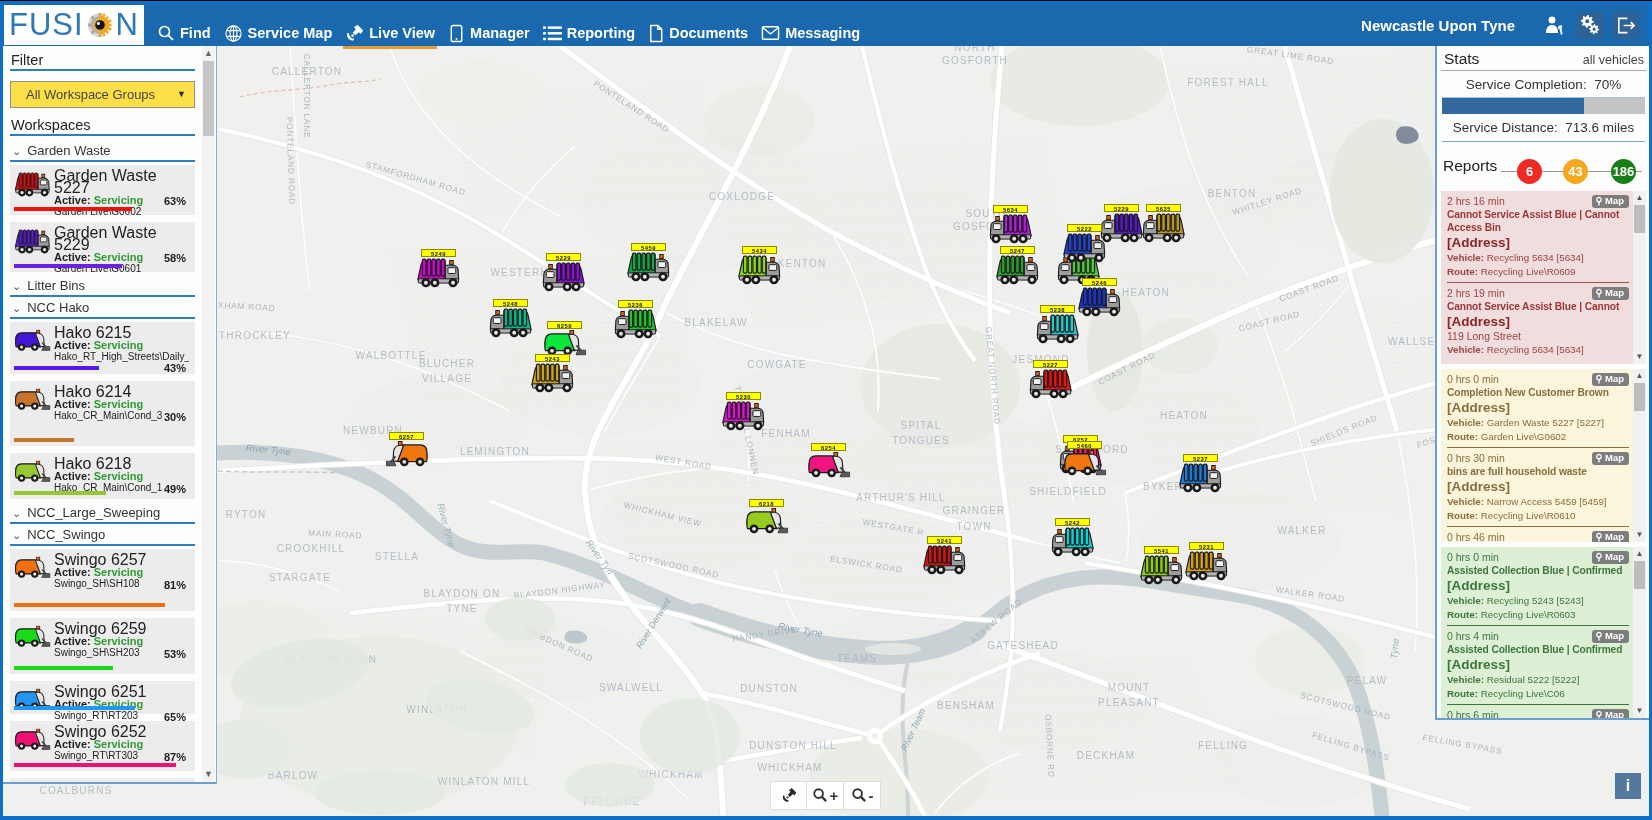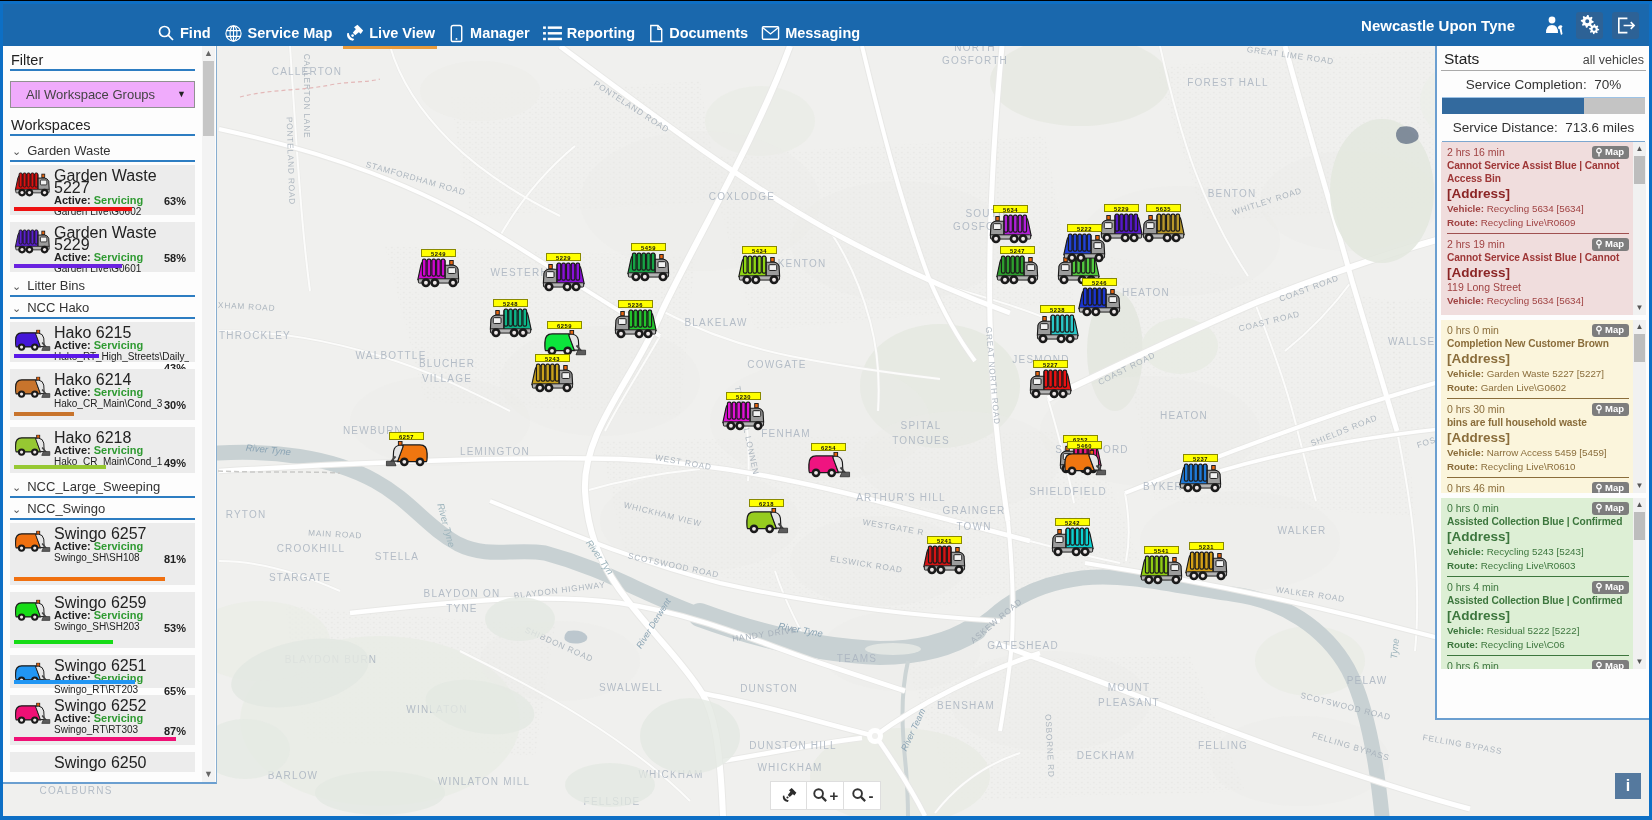--- a/index.html
+++ b/index.html
@@ -27,21 +27,21 @@
 #mctl .mb{width:37px;height:29px;background:#fff;border:1px solid #dedede;border-left:none;display:flex;align-items:center;justify-content:center;color:#333;font-size:15px;font-weight:bold;}#mctl .mb:first-child{border-left:1px solid #dedede;}
 #ibtn{position:absolute;left:1612px;top:727px;width:26px;height:26px;background:#55799e;color:#fff;font-size:16px;font-weight:bold;display:flex;align-items:center;justify-content:center;}
 
 #side{position:absolute;left:3px;top:45px;width:214px;height:738px;background:#fdfdfd;border-right:1px solid #88aed0;border-bottom:2px solid #6b9fd0;}
 #sbs{position:absolute;right:1px;top:0;bottom:0;width:13px;background:#f3f3f3;}
 #sbs .ar{position:absolute;left:0;width:13px;height:13px;color:#666;font-size:9px;text-align:center;line-height:13px;}
 #sbs .th{position:absolute;left:1px;width:11px;background:#c6c6c6;}
 #sin{position:absolute;left:0;top:0;right:14px;bottom:0;padding:4px 7px;overflow:hidden;}
 .h1{font-size:14.5px;color:#222;margin:3px 0 1px 1px;line-height:15px;}
 .bl{height:2px;background:#2d7dc2;margin-bottom:10px;}
-#dd{width:100%;height:27px;border:1px solid #919191;background:#f0abfc;font-size:13px;color:#444;text-align:left;padding-left:15px;line-height:25px;position:relative;margin-bottom:0;}
+#dd{width:100%;height:27px;border:1px solid #919191;background:#fde047;font-size:13px;color:#444;text-align:left;padding-left:15px;line-height:25px;position:relative;margin-bottom:0;}
 #dd .ar{position:absolute;right:8px;top:0;font-size:9px;color:#222;}
 .sh{font-size:13px;color:#333;margin:4px 0 0 2px;line-height:14px;}
 .sh .ch{color:#555;font-size:11px;margin-right:6px;}
 .bl2{height:2px;background:#2d7dc2;margin:2px 0 3px 0;}
 .vc{position:relative;background:#ececec;margin-bottom:7px;padding:5px 6px 10px 44px;}
 .vc .nm{font-size:16px;color:#222;line-height:12px;}
 .vc .ac{font-size:11px;line-height:12px;color:#222;font-weight:bold;}
 .vc .ac b{color:#2f9a32;}
 .vc .rt{font-size:10px;color:#222;line-height:12px;max-width:124px;white-space:nowrap;overflow:hidden;}
 .vc .pc{position:absolute;right:9px;top:30px;font-size:11px;font-weight:bold;color:#222;}
@@ -540,20 +540,41 @@
             <circle cx="7" cy="7" r="4.6" fill="none" stroke="#333" stroke-width="2"></circle>
             <path d="M10.5,10.5 L15,15" stroke="#333" stroke-width="2.4"></path>
           </svg>
           <span style="margin-left:1px">-</span>
         </div>
 </div>
 <div id="ibtn">i</div>
 </div>
 
 <div id="nav">
+<div id="logo">
+        <span class="lt">FUSI</span>
+        <svg width="30" height="30" viewBox="0 0 30 30" style="margin:0 1px">
+          <g fill="#9c9c9c">
+            <circle cx="15" cy="15" r="9"></circle>
+            <g stroke="#9c9c9c" stroke-width="3">
+              <path d="M15,3 v5 M15,22 v5 M3,15 h5 M6.5,6.5 l3.5,3.5 M6.5,23.5 l3.5,-3.5"></path>
+            </g>
+          </g>
+          <g fill="#f5a81c">
+            <circle cx="15" cy="15" r="8"></circle>
+            <g stroke="#f5a81c" stroke-width="2.6">
+              <path d="M15,3.5 v4 M15,22.5 v4 M26.5,15 h-4 M23.2,6.8 l-2.8,2.8 M23.2,23.2 l-2.8,-2.8 M19.5,3.8 l-1.5,3.6 M19.5,26.2 l-1.5,-3.6 M26.2,19.5 l-3.6,-1.5 M26.2,10.5 l-3.6,1.5"></path>
+            </g>
+          </g>
+          <path d="M15,3 a12,12 0 0,0 0,24 z" fill="#b5b5b5" opacity="0.55"></path>
+          <circle cx="15" cy="15" r="4.8" fill="#151515"></circle>
+          <circle cx="13.4" cy="13.4" r="1.6" fill="#e8e8e8"></circle>
+        </svg>
+        <span class="lt">N</span>
+      </div>
 <div class="navitems">
 <div class="ni"><svg width="18" height="18" viewBox="0 0 18 18" fill="none" stroke="#fff" stroke-width="1.7">
             <circle cx="7.5" cy="7.5" r="5"></circle>
             <path d="M11.2,11.2 L16,16"></path>
           </svg>Find</div>
 <div class="ni"><svg width="19" height="19" viewBox="0 0 20 20" fill="none" stroke="#fff" stroke-width="1.2">
             <circle cx="10" cy="10" r="8"></circle>
             <ellipse cx="10" cy="10" rx="3.6" ry="8"></ellipse>
             <path d="M2.4,7 h15.2 M2.4,13 h15.2 M10,2 v16"></path>
           </svg>Service Map</div>
@@ -634,31 +655,31 @@
           </svg>
  <div class="nm">Garden Waste 5229</div>
  <div class="ac">Active: <b>Servicing</b></div>
  <div class="rt">Garden Live\G0601<span class="pc">58%</span></div>
  <div class="bar" style="width:108px;background:#6a22e0"></div>
 </div>
 <div class="sh"><span class="ch">⌄</span>Litter Bins</div>
         <div class="bl2"></div>
 <div class="sh"><span class="ch">⌄</span>NCC Hako</div>
         <div class="bl2"></div>
-<div class="vc" style="height:40px">
+<div class="vc" style="height:52px">
  <svg width="37" height="23" viewBox="0 0 46 27" style="color:#4416d8">
             <use href="#sw"></use>
           </svg>
  <div class="nm">Hako 6215</div>
  <div class="ac">Active: <b>Servicing</b></div>
  <div class="rt" style="max-width:150px">Hako_RT_High_Streets\Daily_RT_1</div>
  <div class="pc" style="top:40px">43%</div>
  <div class="bar" style="width:85px;background:#5a18e8"></div>
 </div>
-<div class="vc" style="height:51px">
+<div class="vc" style="height:65px">
  <svg width="37" height="23" viewBox="0 0 46 27" style="color:#c8742c">
             <use href="#sw"></use>
           </svg>
  <div class="nm">Hako 6214</div>
  <div class="ac">Active: <b>Servicing</b></div>
  <div class="rt">Hako_CR_Main\Cond_3<span class="pc">30%</span></div>
  <div class="bar" style="width:60px;background:#c8742c"></div>
 </div>
 <div class="vc" style="height:46px">
  <svg width="37" height="23" viewBox="0 0 46 27" style="color:#96c832">
@@ -725,20 +746,27 @@
         <span class="h1">Stats</span>
         <span class="av">all vehicles</span>
       </div>
 <div class="ghr"></div>
 <div class="scrow">Service Completion:&nbsp; 70%</div>
 <div id="bar70">
         <div class="f"></div>
       </div>
 <div class="sd">Service Distance:&nbsp; 713.6 miles</div>
 <div class="blthin"></div>
+<div id="reph">
+ <span class="h1">Reports</span>
+ <div class="ln"></div>
+ <div class="bdg" style="left:76px;background:#ed2a24">6</div>
+ <div class="bdg" style="left:122px;background:#f5a81e">43</div>
+ <div class="bdg" style="left:170px;background:#187f18">186</div>
+</div>
 <div class="grp" id="g1">
  <div class="gin">
   <div class="rc">
    <span class="mapb">⚲ Map</span>
             <div class="tm">2 hrs 16 min</div>
    <div class="ti">Cannot Service Assist Blue | Cannot Access Bin</div>
    <div class="ad">[Address]</div>
    <div class="vh"><b>Vehicle:</b> Recycling 5634 [5634]</div>
    <div class="vh"><b>Route:</b> Recycling Live\R0609</div>
    <div class="sep"></div>

